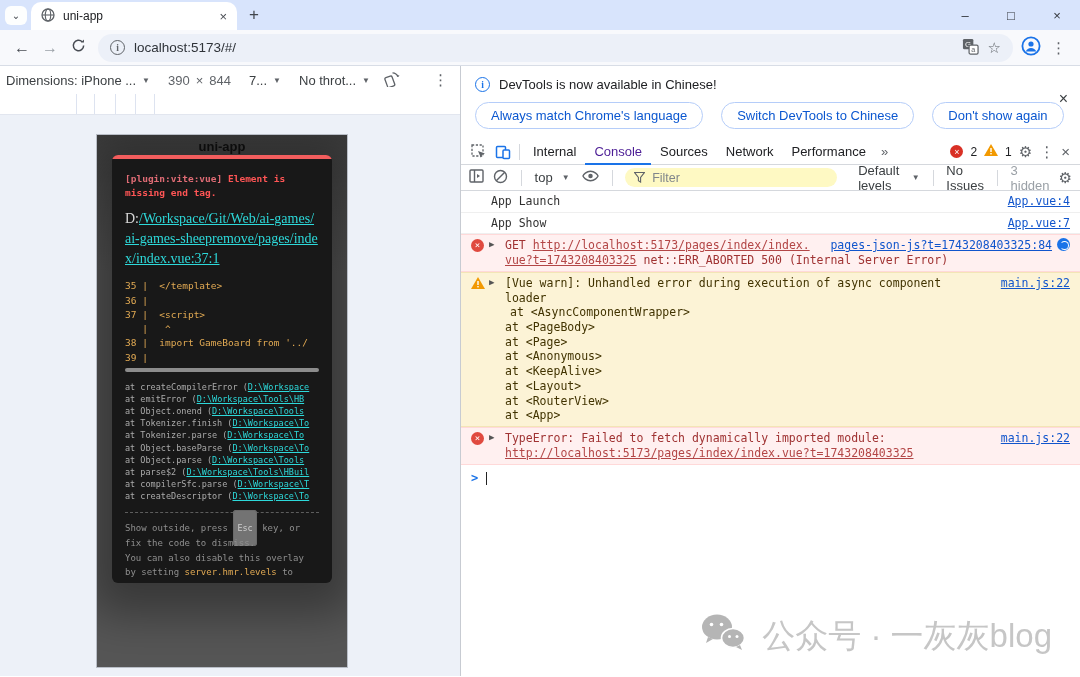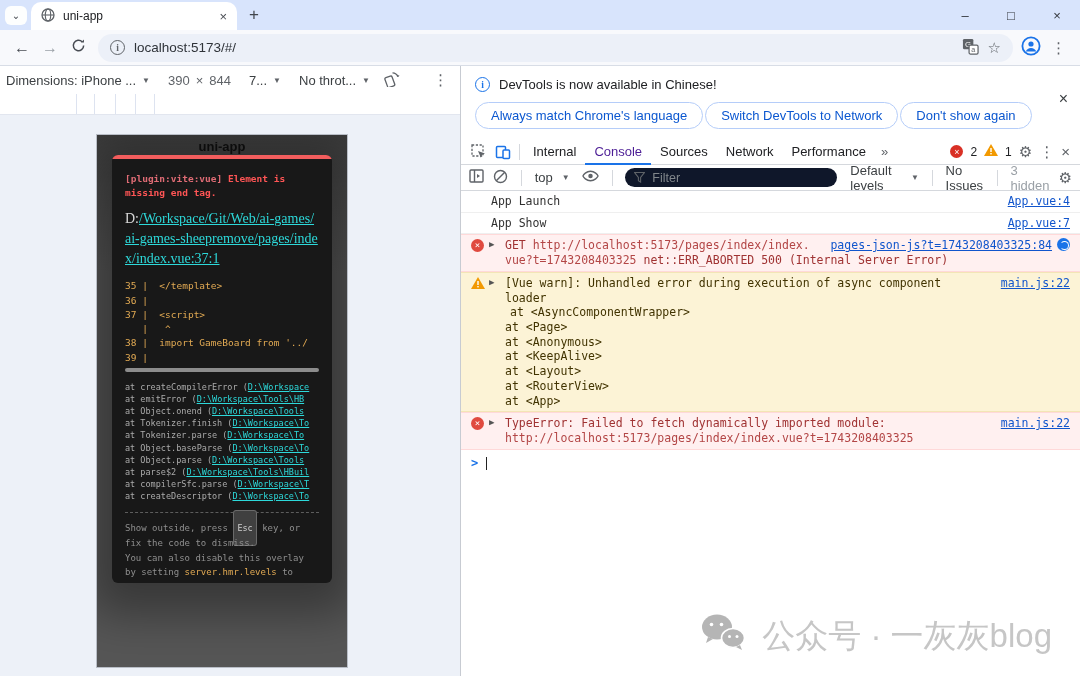--- a/index.html
+++ b/index.html
@@ -60,58 +60,58 @@
   .ov-file { margin-top:8px; font-size:14px; line-height:1.45; color:#d8d8d8;font-family:Liberation Serif, serif; }
   .ov-filelink { color:#2dd9da; text-decoration:underline; word-break:break-all; }
   .ov-frame { margin-top:10px; font-size:9.5px; line-height:1.5; color:#e2aa53; }
   .ov-frame div { white-space:pre; overflow:hidden; }
   .ov-scrollbar { height:4px; background:#8c8c8c; border-radius:2px; margin:3px 0 9px 0; }
   .ov-stack { font-size:8.5px; line-height:1.43; color:#ababab; }
   .ov-stack div { white-space:nowrap; overflow:hidden; }
   .ov-stlink { color:#2dd9da; text-decoration:underline; }
   .ov-divider { border-top:1px dashed #5d5d5d; margin:10px 0 8px 0; }
   .ov-tip { font-size:9px; line-height:1.63; color:#8f8f8f; }
-  .ov-kbd { background:#404040; border:1px solid #6a6a6a; border-radius:3px; padding:12px 3px; color:#cfcfcf; font-size:8.5px; }
+  .ov-kbd { background:#737373; border:1px solid #6a6a6a; border-radius:3px; padding:12px 3px; color:#cfcfcf; font-size:8.5px; }
   .ov-code { color:#e2aa53; }
 
   
   .devtools { flex:1; background:#fff; position:relative; display:flex; flex-direction:column; }
 
   .infobar { padding:11px 14px 10px 14px; position:relative; }
   .infobar-msg { display:flex; align-items:center; gap:9px; font-size:13px; color:#202124; }
-  .infobar-buttons { display:flex; gap:2px; margin-top:10px; }
+  .infobar-buttons { display:flex; gap:18px; margin-top:10px; }
   .pill-btn { border:1px solid #b5cdf9; border-radius:15px; background:#fff; color:#0b57d0; font-size:13px; padding:5px 15px;
     font-family:"Liberation Sans",sans-serif; }
   .infobar-close { position:absolute; right:12px; top:24px; color:#3c4043; font-size:16px; }
 
   .dt-tabbar { height:26px; border-bottom:1px solid #d5d8dd; display:flex; align-items:center; padding:0 6px; font-size:13px; color:#202124; }
   .dt-tabbar .ico { width:24px; display:flex; justify-content:center; align-items:center; }
   .vdiv { width:1px; height:16px; background:#d5d8dd; margin:0 4px; }
   .dt-tab { padding:0 9px; height:26px; display:flex; align-items:center; }
   .dt-tab.active { color:#4c1d95; border-bottom:2px solid #1a73e8; padding-top:2px; }
   .more-tabs { color:#5f6368; padding:0 6px; font-size:13px; }
   .dt-tab-right { margin-left:auto; display:flex; align-items:center; gap:7px; padding-right:4px; }
   .err-badge { width:13px; height:13px; background:#d93025; border-radius:50%; color:#fff; font-size:9px; display:flex; align-items:center; justify-content:center; }
   .badge-count { font-size:12px; color:#202124; }
   .gray-ico { color:#5f6368; font-size:15px; }
 
   .cons-toolbar { height:26px; border-bottom:1px solid #d5d8dd; display:flex; align-items:center; padding:0 8px; gap:9px; font-size:13px; color:#3c4043; }
-  .filter-pill { flex:0 0 212px; height:19px; background:#0f172a; border-radius:10px; display:flex; align-items:center; gap:7px; padding:0 9px; color:#80868b; font-size:12.5px; }
+  .filter-pill { flex:0 0 212px; height:19px; background:#fef9c3; border-radius:10px; display:flex; align-items:center; gap:7px; padding:0 9px; color:#80868b; font-size:12.5px; }
   .hidden-count { color:#9aa0a6; }
 
   .console { flex:1; font-family:"DejaVu Sans Mono", monospace; font-size:11.5px; color:#303030; line-height:1.28; }
   .crow { position:relative; padding:3px 10px 3px 30px; border-bottom:1px solid #efefef; }
   .crow .rlink { float:right; margin-left:14px; white-space:nowrap; }
   .clink { color:#1155cc; text-decoration:underline; }
   .crow.error { background:#fff0f0; border-top:1px solid #ffd9d9; border-bottom:1px solid #ffd9d9; color:#a03333; padding-left:44px; }
   .crow.warn { background:#fcf3d6; border-top:1px solid #f3e5b6; border-bottom:1px solid #f3e5b6; color:#413300; padding-left:44px; }
   .row-ico { position:absolute; left:10px; top:4px; }
   .row-caret { position:absolute; left:28px; top:4px; font-size:9px; color:#555; }
   .err-circle { width:13px; height:13px; background:#e04a3f; border-radius:50%; color:#fff; font-size:9px; line-height:13px; text-align:center; }
-  .err-url { color:#b34646; word-break:break-all; }
+  .err-url { color:#b34646; text-decoration:underline; word-break:break-all; }
   .warn-stack div { white-space:nowrap; overflow:hidden; }
   .warn-stack .indent1 { padding-left:5px; }
   .init-ico { display:inline-block; width:13px; height:13px; background:#1a73e8; border-radius:50%; vertical-align:-2px; margin-left:5px; position:relative; }
   .init-ico::after { content:""; position:absolute; left:3px; top:3px; width:7px; height:7px; border:1.5px solid #fff; border-radius:50%; border-left-color:transparent; }
   .prompt-row { display:flex; align-items:center; padding:6px 10px; gap:8px; }
   .prompt-chev { color:#1a73e8; font-weight:bold; font-size:12px; }
   .text-cursor { width:1px; height:13px; background:#222; }
 
   .watermark { position:absolute; right:28px; bottom:16px; display:flex; align-items:center; gap:16px; color:#c6c6c6; font-size:33px; }
 </style>
@@ -257,21 +257,21 @@
 
   <div class="devtools">
 
     <div class="infobar">
       <div class="infobar-msg">
         <span class="info-circle blue">i</span>
         <span>DevTools is now available in Chinese!</span>
       </div>
       <div class="infobar-buttons">
         <button class="pill-btn">Always match Chrome's language</button>
-        <button class="pill-btn">Switch DevTools to Network</button>
+        <button class="pill-btn">Switch DevTools to Chinese</button>
         <button class="pill-btn">Don't show again</button>
       </div>
       <span class="infobar-close">×</span>
     </div>
 
     <div class="dt-tabbar">
       <span class="ico">
         <svg width="16" height="16" viewBox="0 0 16 16">
             <rect x="1" y="1" width="11" height="11" fill="none" stroke="#5f6368" stroke-width="1.3" stroke-dasharray="2.2 1.6"></rect>
             <path d="M7 7l7 2.6-3 1.1-1.1 3z" fill="#5f6368"></path>
@@ -330,21 +330,21 @@
             <circle cx="9" cy="6" r="2.4" fill="#5f6368"></circle>
           </svg>
       </span>
       <span class="vdiv"></span>
       <span class="filter-pill">
         <svg width="11" height="11" viewBox="0 0 12 12">
             <path d="M0.5 0.5h11L7.2 6v5l-2.4-1.6V6z" fill="none" stroke="#5f6368" stroke-width="1.2"></path>
           </svg>
         <span>Filter</span>
       </span>
-      <span style="margin-left:4px;">Default levels</span>
+      <span style="margin-left:12px;">Default levels</span>
       <span class="caret">▼</span>
       <span class="vdiv"></span>
       <span>No Issues</span>
       <span class="vdiv"></span>
       <span class="hidden-count">3 hidden</span>
       <span class="gray-ico" style="margin-left:auto;">⚙</span>
     </div>
 
     <div class="console">
       <div class="crow">
@@ -369,20 +369,21 @@
               <path d="M7 0L14 12H0z" fill="#f29900"></path>
               <rect x="6.3" y="4" width="1.4" height="4" fill="#fff"></rect>
               <rect x="6.3" y="9" width="1.4" height="1.4" fill="#fff"></rect>
             </svg>
         </span>
         <span class="row-caret">▶</span>
         <span class="rlink clink">main.js:22</span>
         <span>[Vue warn]: Unhandled error during execution of async component loader</span>
         <div class="warn-stack">
           <div class="indent1">at &lt;AsyncComponentWrapper&gt;</div>
+          <div>at &lt;PageBody&gt;</div>
           <div>at &lt;Page&gt;</div>
           <div>at &lt;Anonymous&gt;</div>
           <div>at &lt;KeepAlive&gt;</div>
           <div>at &lt;Layout&gt;</div>
           <div>at &lt;RouterView&gt;</div>
           <div>at &lt;App&gt;</div>
         </div>
       </div>
 
       <div class="crow error">

